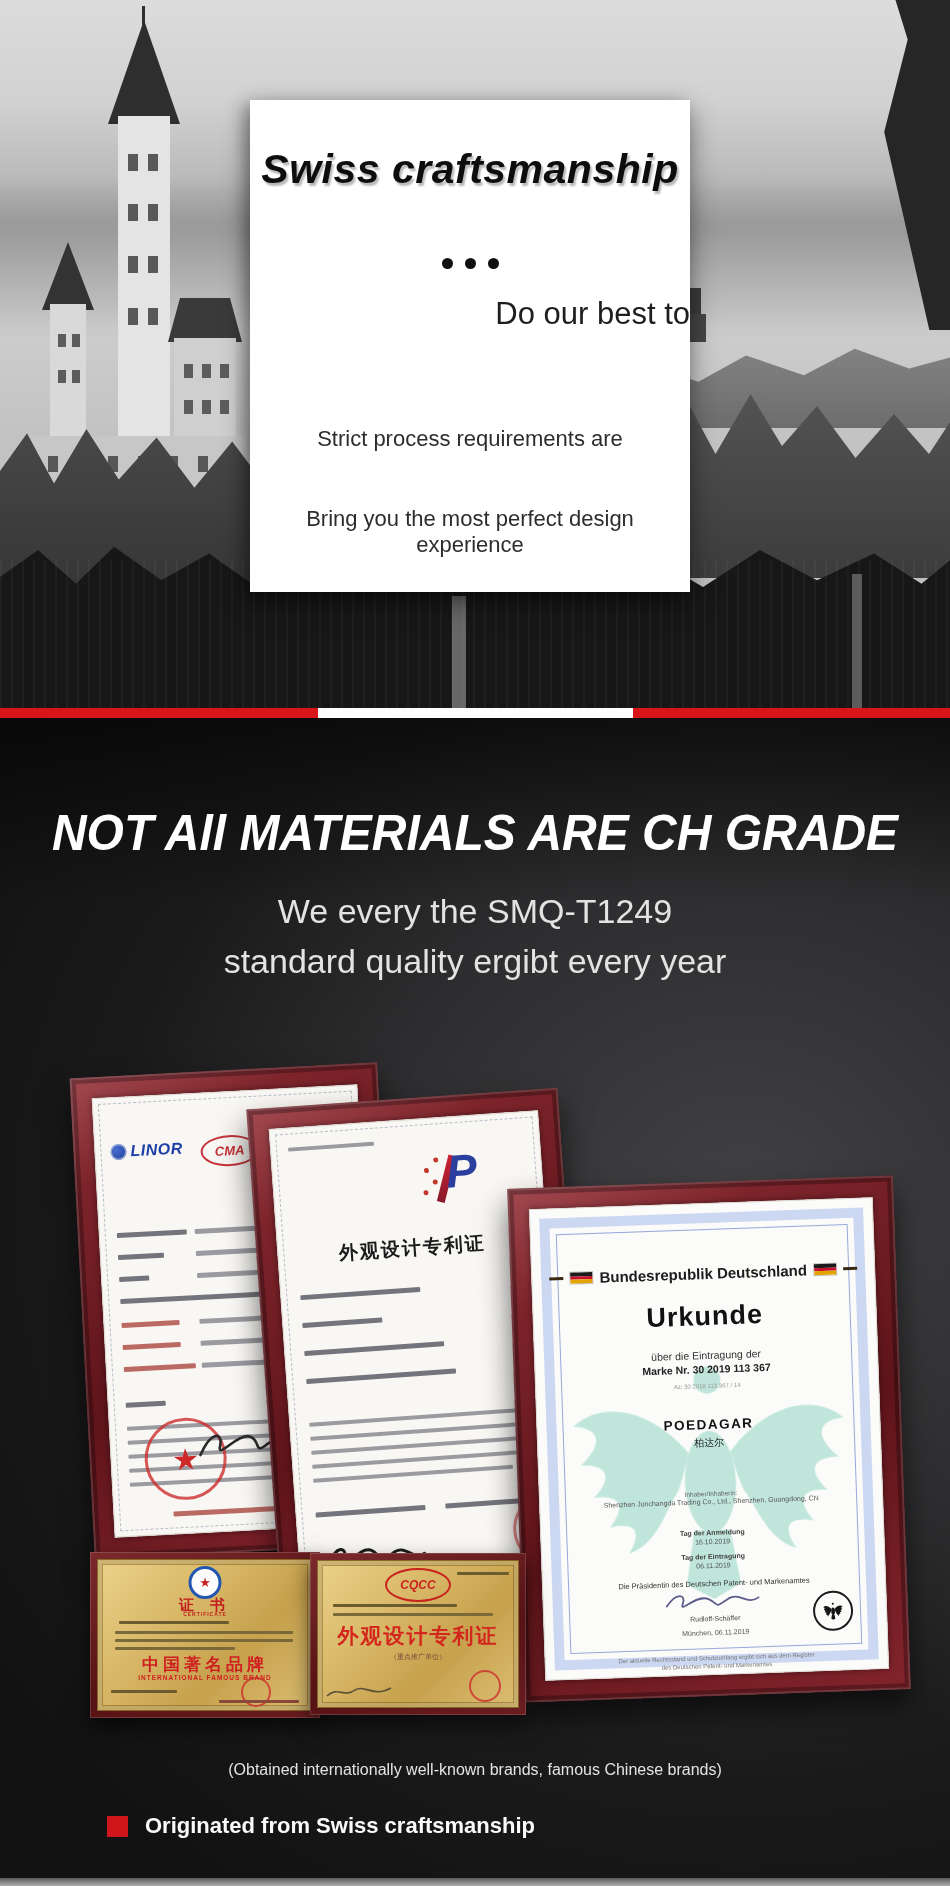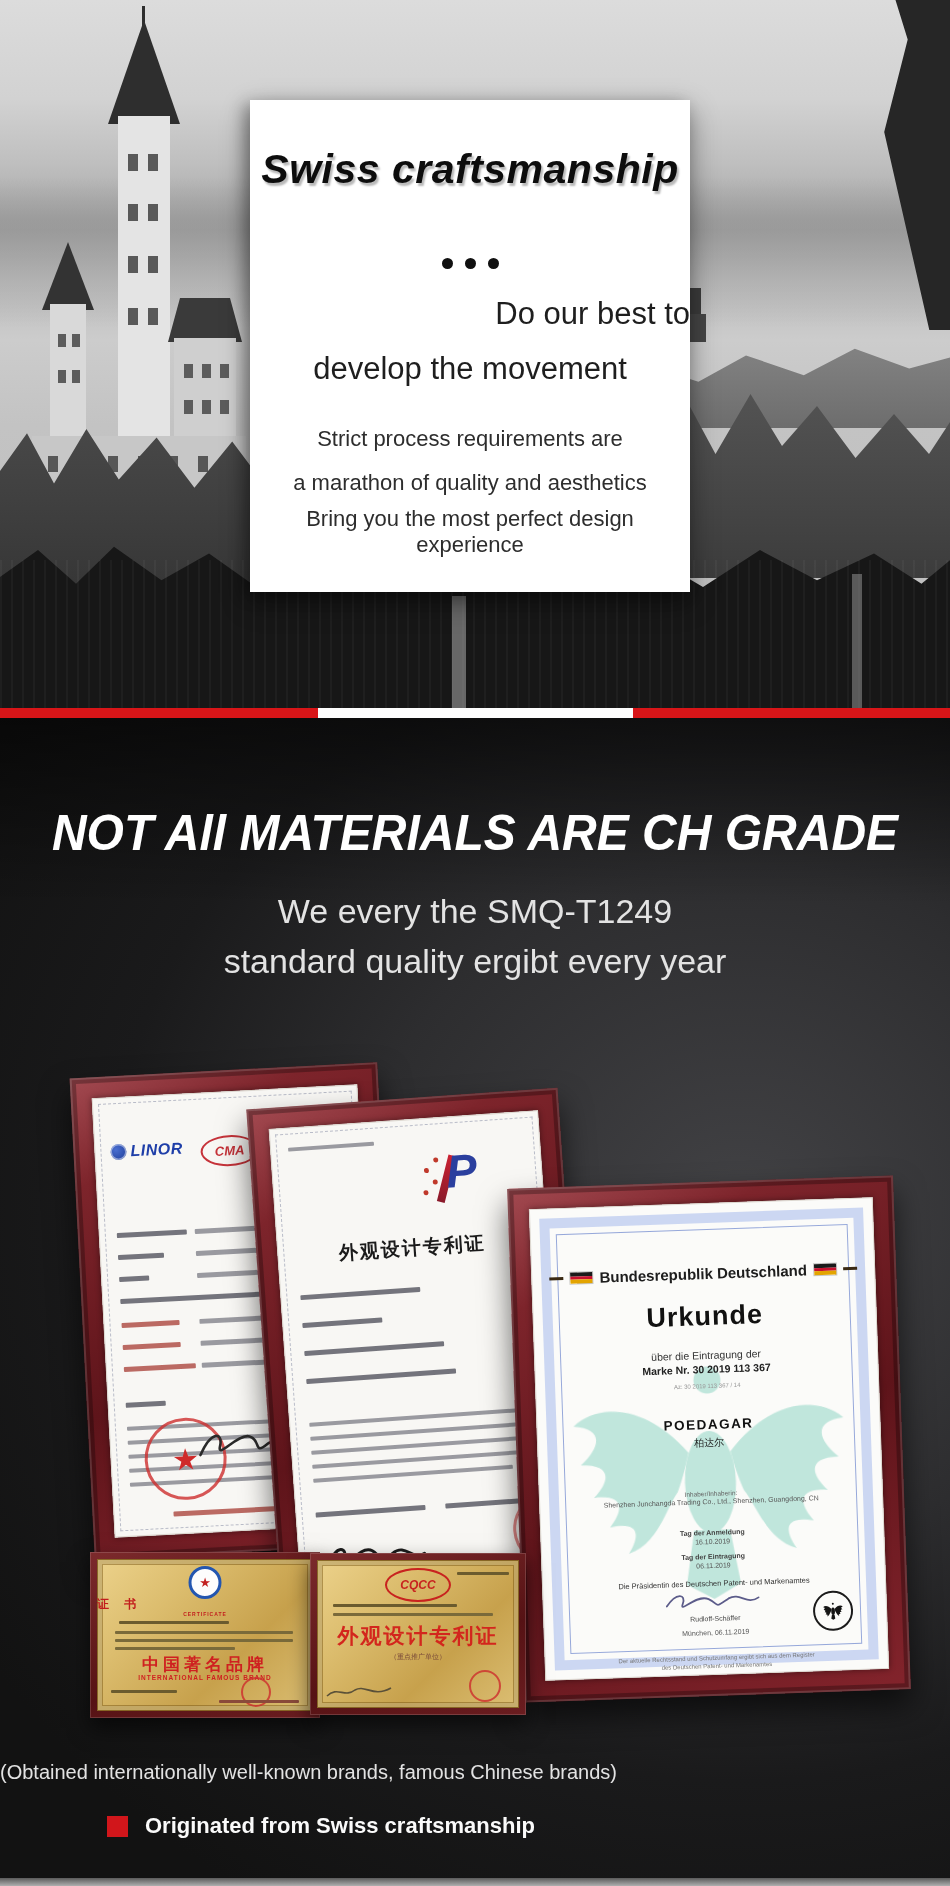--- a/index.html
+++ b/index.html
@@ -117,31 +117,31 @@
   
   .plaque{position:absolute;background:linear-gradient(160deg,#7c2a2c,#561214 60%,#6b1d20);padding:7px;
     box-shadow:0 10px 20px rgba(0,0,0,.6), inset 0 0 0 1px rgba(255,255,255,.15);z-index:4;}
   .gold{position:relative;width:100%;height:100%;
     background:linear-gradient(135deg,#ecd28b 0%,#dcbd6e 30%,#c7a14c 65%,#dcbf74 100%);
     box-shadow:inset 0 0 0 1px rgba(120,85,20,.8), inset 0 0 0 5px rgba(255,240,190,.35), inset 0 0 0 6px rgba(120,85,20,.5);overflow:hidden;}
   .p1{left:90px;top:834px;width:216px;height:152px;}
   .p2{left:310px;top:835px;width:202px;height:148px;}
   .emblem{position:absolute;left:50%;transform:translateX(-50%);top:7px;width:27px;height:27px;border-radius:50%;
     border:3px solid #2356b0;background:#fdfdfd;display:flex;align-items:center;justify-content:center;color:#c32222;font-size:13px;}
-  .zs{position:absolute;left:0;top:37px;width:100%;text-align:left;font-size:12px;font-weight:bold;color:#c21d1d;letter-spacing:6px;}
+  .zs{position:absolute;left:0;top:37px;width:100%;text-align:center;font-size:15px;font-weight:bold;color:#c21d1d;letter-spacing:6px;}
   .zs-en{position:absolute;left:0;top:52px;width:100%;text-align:center;font-size:5px;font-weight:bold;color:#c21d1d;letter-spacing:1px;}
   .p1-title{position:absolute;left:0;top:94px;width:100%;text-align:center;font-size:17px;font-weight:bold;color:#cf2020;letter-spacing:4px;}
   .p1-en{position:absolute;left:0;top:115px;width:100%;text-align:center;font-size:6.5px;font-weight:bold;color:#cf2020;letter-spacing:1px;}
   .cqcc{position:absolute;left:50%;transform:translateX(-50%);top:8px;width:62px;height:30px;border:2.5px solid #c8231f;border-radius:50%;
     display:flex;align-items:center;justify-content:center;color:#c8231f;font-weight:bold;font-style:italic;font-size:12px;}
   .p2-title{position:absolute;left:0;top:62px;width:100%;text-align:center;font-size:21px;font-weight:bold;color:#d3261d;letter-spacing:2px;}
   .p2-sub{position:absolute;left:0;top:92px;width:100%;text-align:center;font-size:7px;color:#7a4a3a;}
 
   
-  .f-note{position:absolute;left:0;top:1043px;width:100%;font-size:20px;color:#e3e3e3;}
+  .f-note{position:absolute;left:0;top:1043px;width:100%;text-align:center;font-size:16px;color:#e3e3e3;}
   .f-origin{position:absolute;left:107px;top:1095px;display:flex;align-items:center;gap:17px;}
   .f-square{width:21px;height:21px;background:#d1161b;}
   .f-origin-text{font-size:22px;font-weight:bold;color:#fafafa;}
   .bottom-strip{position:absolute;left:0;top:1160px;width:950px;height:8px;background:linear-gradient(180deg,#5a5a5a,#aFAfaf);
     background:linear-gradient(180deg,#5a5a5a,#afafaf);}
 </style>
 </head>
 <body>
 
 <div class="page">
@@ -197,23 +197,21 @@
     <div class="trunk2"></div>
 
     <div class="hero-card">
       <div class="hc-title">Swiss craftsmanship</div>
       <div class="hc-dots">
           <i></i>
           <i></i>
           <i></i>
         </div>
       <div class="hc-lead1">Do our best to</div>
-      <div class="hc-lead2">develop the movement</div>
       <div class="hc-body hc-b1">Strict process requirements are</div>
-      <div class="hc-body hc-b2">a marathon of quality and aesthetics</div>
       <div class="hc-body hc-b3">Bring you the most perfect design experience</div>
     </div>
   </section>
 
   <div class="divider">
     <div class="divider-white"></div>
   </div>
 
   <section class="quality">
     <h2 class="q-heading" style="margin:0;">NOT All MATERIALS ARE CH GRADE</h2>

